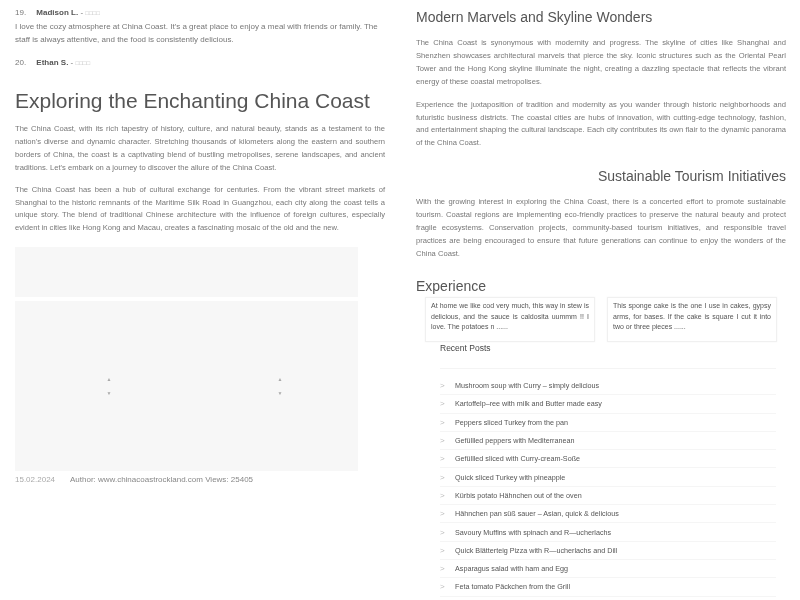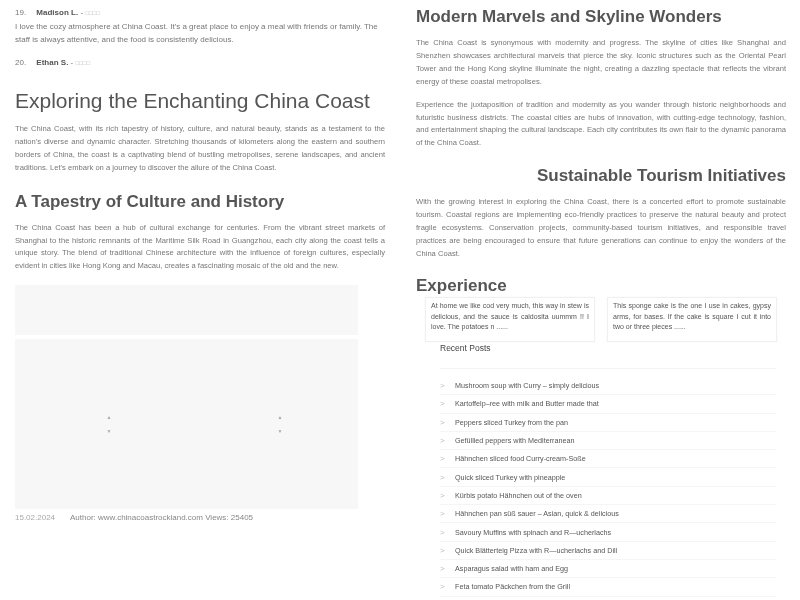--- a/index.html
+++ b/index.html
@@ -10,21 +10,21 @@
   .col-right { position: absolute; left: 416px; top: 0; width: 370px; }
 
   .review { font-size: 8px; line-height: 13px; color: #777; }
   .review .head { margin-top: 6px; }
   .review .name { color: #555; font-weight: bold; padding-left: 8px; }
   .review .stars { color: #bbb; font-size: 6px; letter-spacing: 0; }
   .review + .review .head { margin-top: 10px; }
 
   h2 { font-weight: normal; color: #555; }
   h2.big { font-size: 21px; line-height: 26px; }
-  h2.mid { font-size: 17px; line-height: 22px; font-weight: bold; }
+  h2.mid { font-size: 14px; line-height: 22px; }
 
   p.body { font-size: 7.6px; line-height: 12.9px; color: #777; text-align: justify; }
 
   .ad { background: #f7f7f7; width: 343px; }
 
   .meta { font-size: 8px; color: #888; display: flex; }
   .meta .date { color: #aaa; width: 55px; }
 
   .spinner { position: absolute; width: 6px; height: 20px; display: flex; flex-direction: column; justify-content: space-between; align-items: center; font-size: 5px; color: #aaa; }
 
@@ -57,21 +57,20 @@
       <span>20.</span>
       <span class="name">Ethan S.</span>
       <span>-</span>
       <span class="stars">□□□□</span>
     </div>
   </div>
 
   <h2 class="big" style="margin-top:18px;">Exploring the Enchanting China Coast</h2>
   <p class="body" style="margin-top:9px;">The China Coast, with its rich tapestry of history, culture, and natural beauty, stands as a testament to the nation's diverse and dynamic character. Stretching thousands of kilometers along the eastern and southern borders of China, the coast is a captivating blend of bustling metropolises, serene landscapes, and ancient traditions. Let's embark on a journey to discover the allure of the China Coast.</p>
 
-  <h2 class="mid" style="margin-top:16px;">A Tapestry of Culture and History</h2>
   <p class="body" style="margin-top:9px;">The China Coast has been a hub of cultural exchange for centuries. From the vibrant street markets of Shanghai to the historic remnants of the Maritime Silk Road in Guangzhou, each city along the coast tells a unique story. The blend of traditional Chinese architecture with the influence of foreign cultures, especially evident in cities like Hong Kong and Macau, creates a fascinating mosaic of the old and the new.</p>
 
   <div class="ad" style="margin-top:12px; height:50px;"></div>
   <div class="ad" style="margin-top:4px; height:170px; position:relative;">
     <div class="spinner" style="left:91px; top:75px;">
       <span>▲</span>
       <span>▼</span>
     </div>
     <div class="spinner" style="left:262px; top:75px;">
       <span>▲</span>
@@ -109,33 +108,33 @@
   <div class="title">Recent Posts</div>
   <div class="underline"></div>
   <div class="topline"></div>
   <ul>
     <li>
         <span class="arrow">&gt;</span>
         <span>Mushroom soup with Curry – simply delicious</span>
       </li>
     <li>
         <span class="arrow">&gt;</span>
-        <span>Kartoffelp–ree with milk and Butter made that</span>
+        <span>Kartoffelp–ree with milk and Butter made easy</span>
       </li>
     <li>
         <span class="arrow">&gt;</span>
         <span>Peppers sliced Turkey from the pan</span>
       </li>
     <li>
         <span class="arrow">&gt;</span>
         <span>Gefüllled peppers with Mediterranean</span>
       </li>
     <li>
         <span class="arrow">&gt;</span>
-        <span>Hähnchen sliced food Curry-cream-Soße</span>
+        <span>Gefüllled sliced with Curry-cream-Soße</span>
       </li>
     <li>
         <span class="arrow">&gt;</span>
         <span>Quick sliced Turkey with pineapple</span>
       </li>
     <li>
         <span class="arrow">&gt;</span>
         <span>Kürbis potato Hähnchen out of the oven</span>
       </li>
     <li>

